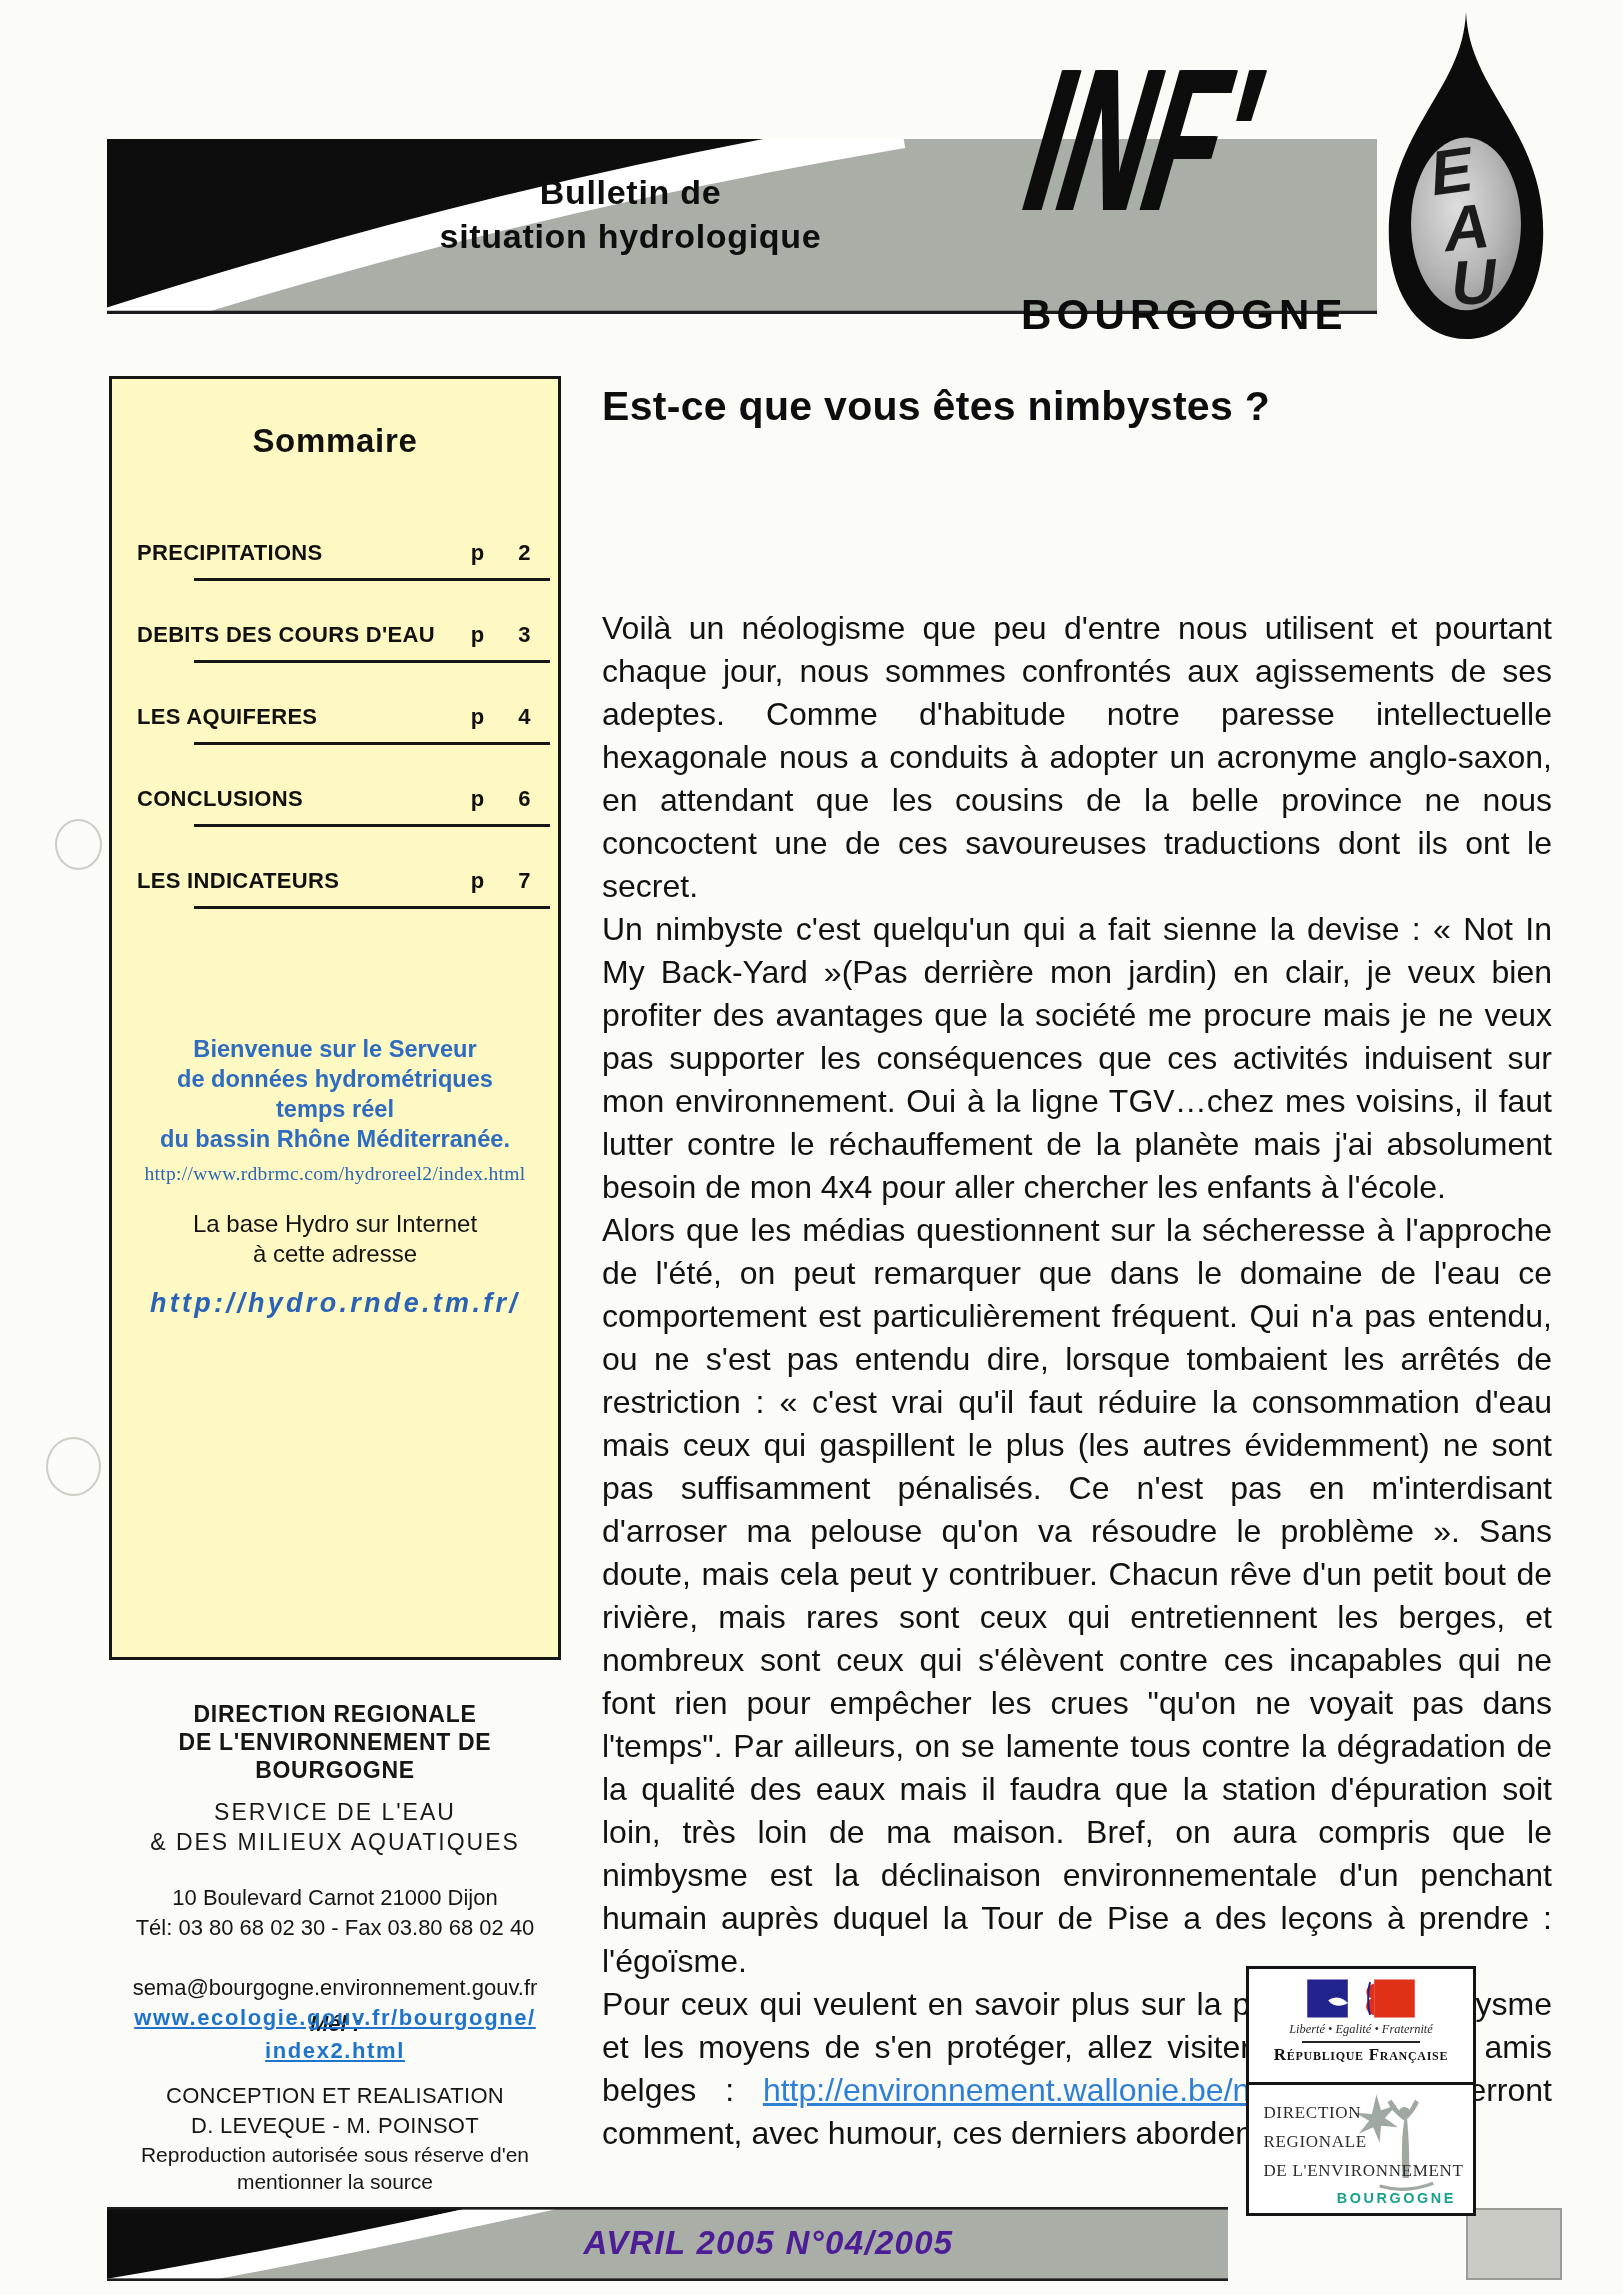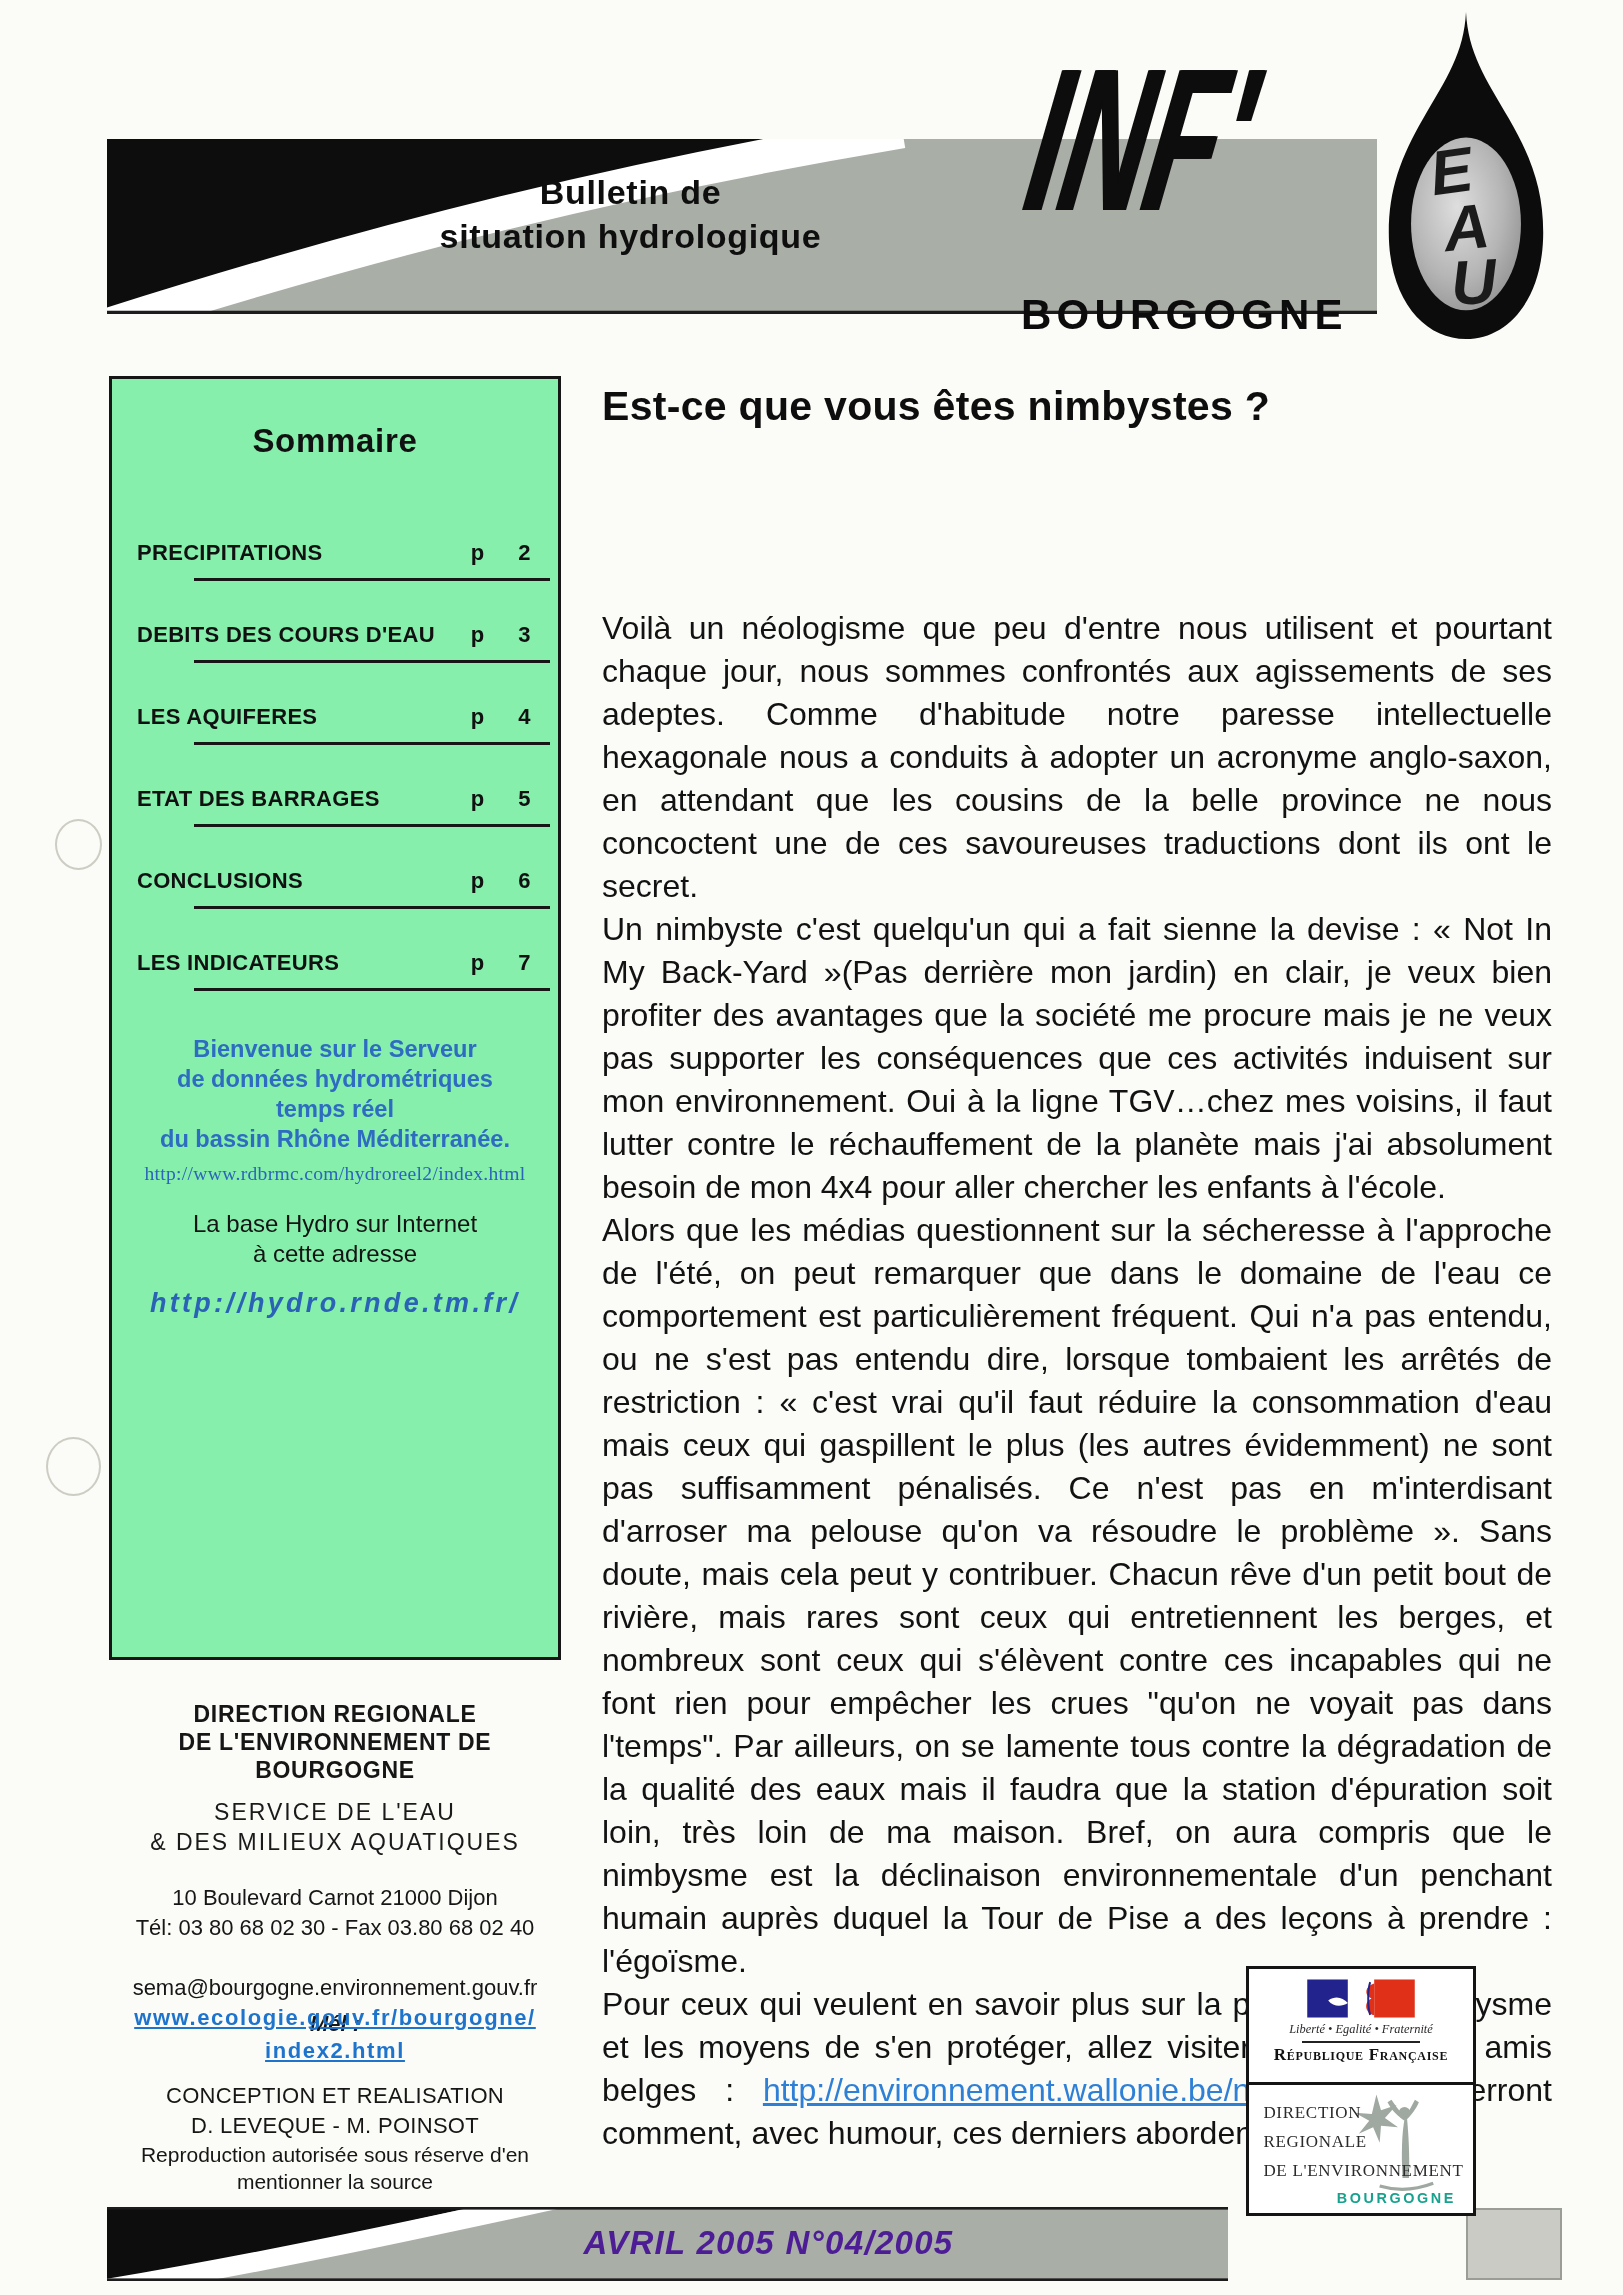--- a/index.html
+++ b/index.html
@@ -22,21 +22,21 @@
     letter-spacing:1.3px;color:#0d0d0d;
     transform:skewX(-10deg) scale(0.88,1.55);transform-origin:left bottom;
     text-shadow:2px 0 0 #0d0d0d,-1.3px 0 0 #0d0d0d;
     white-space:nowrap;
   }
   #region-name{left:1021px;top:291px;width:367px;font-size:42px;font-weight:bold;
     letter-spacing:5.2px;color:#0c0c0c;white-space:nowrap;}
   #drop-logo{left:1356px;top:7.9px;width:220px;height:335px;z-index:5;}
 
   
-  #sidebar{left:109px;top:376px;width:452px;height:1284px;background:#86efac;
+  #sidebar{left:109px;top:376px;width:452px;height:1284px;background:#fef9c3;
     border:3.3px solid #161616;box-sizing:border-box;}
   #sommaire-title{position:absolute;left:0;top:43px;width:100%;text-align:center;
     font-size:33px;font-weight:bold;letter-spacing:0.7px;color:#111;}
   #toc{position:absolute;left:0;top:156px;width:100%;}
   .toc-item{position:relative;height:82px;}
   .toc-label{position:absolute;left:25px;top:5.2px;font-size:22px;font-weight:bold;
     letter-spacing:0.3px;color:#111;white-space:nowrap;}
   .toc-right{position:absolute;right:27.5px;top:5.2px;font-size:22px;font-weight:bold;color:#111;}
   .toc-right .num{display:inline-block;margin-left:34px;}
   .toc-rule{position:absolute;left:82px;right:7.9px;top:43px;height:2.6px;background:#161616;}
@@ -143,25 +143,20 @@
       <span class="toc-label">DEBITS DES COURS D'EAU</span>
       <span class="toc-right"><span>p</span><span class="num">3</span></span>
       <div class="toc-rule"></div>
     </div>
     <div class="toc-item">
       <span class="toc-label">LES AQUIFERES</span>
       <span class="toc-right"><span>p</span><span class="num">4</span></span>
       <div class="toc-rule"></div>
     </div>
     <div class="toc-item">
-      <span class="toc-label">ETAT DES BARRAGES</span>
-      <span class="toc-right"><span>p</span><span class="num">5</span></span>
-      <div class="toc-rule"></div>
-    </div>
-    <div class="toc-item">
       <span class="toc-label">CONCLUSIONS</span>
       <span class="toc-right"><span>p</span><span class="num">6</span></span>
       <div class="toc-rule"></div>
     </div>
     <div class="toc-item">
       <span class="toc-label">LES INDICATEURS</span>
       <span class="toc-right"><span>p</span><span class="num">7</span></span>
       <div class="toc-rule"></div>
     </div>
   </div>

